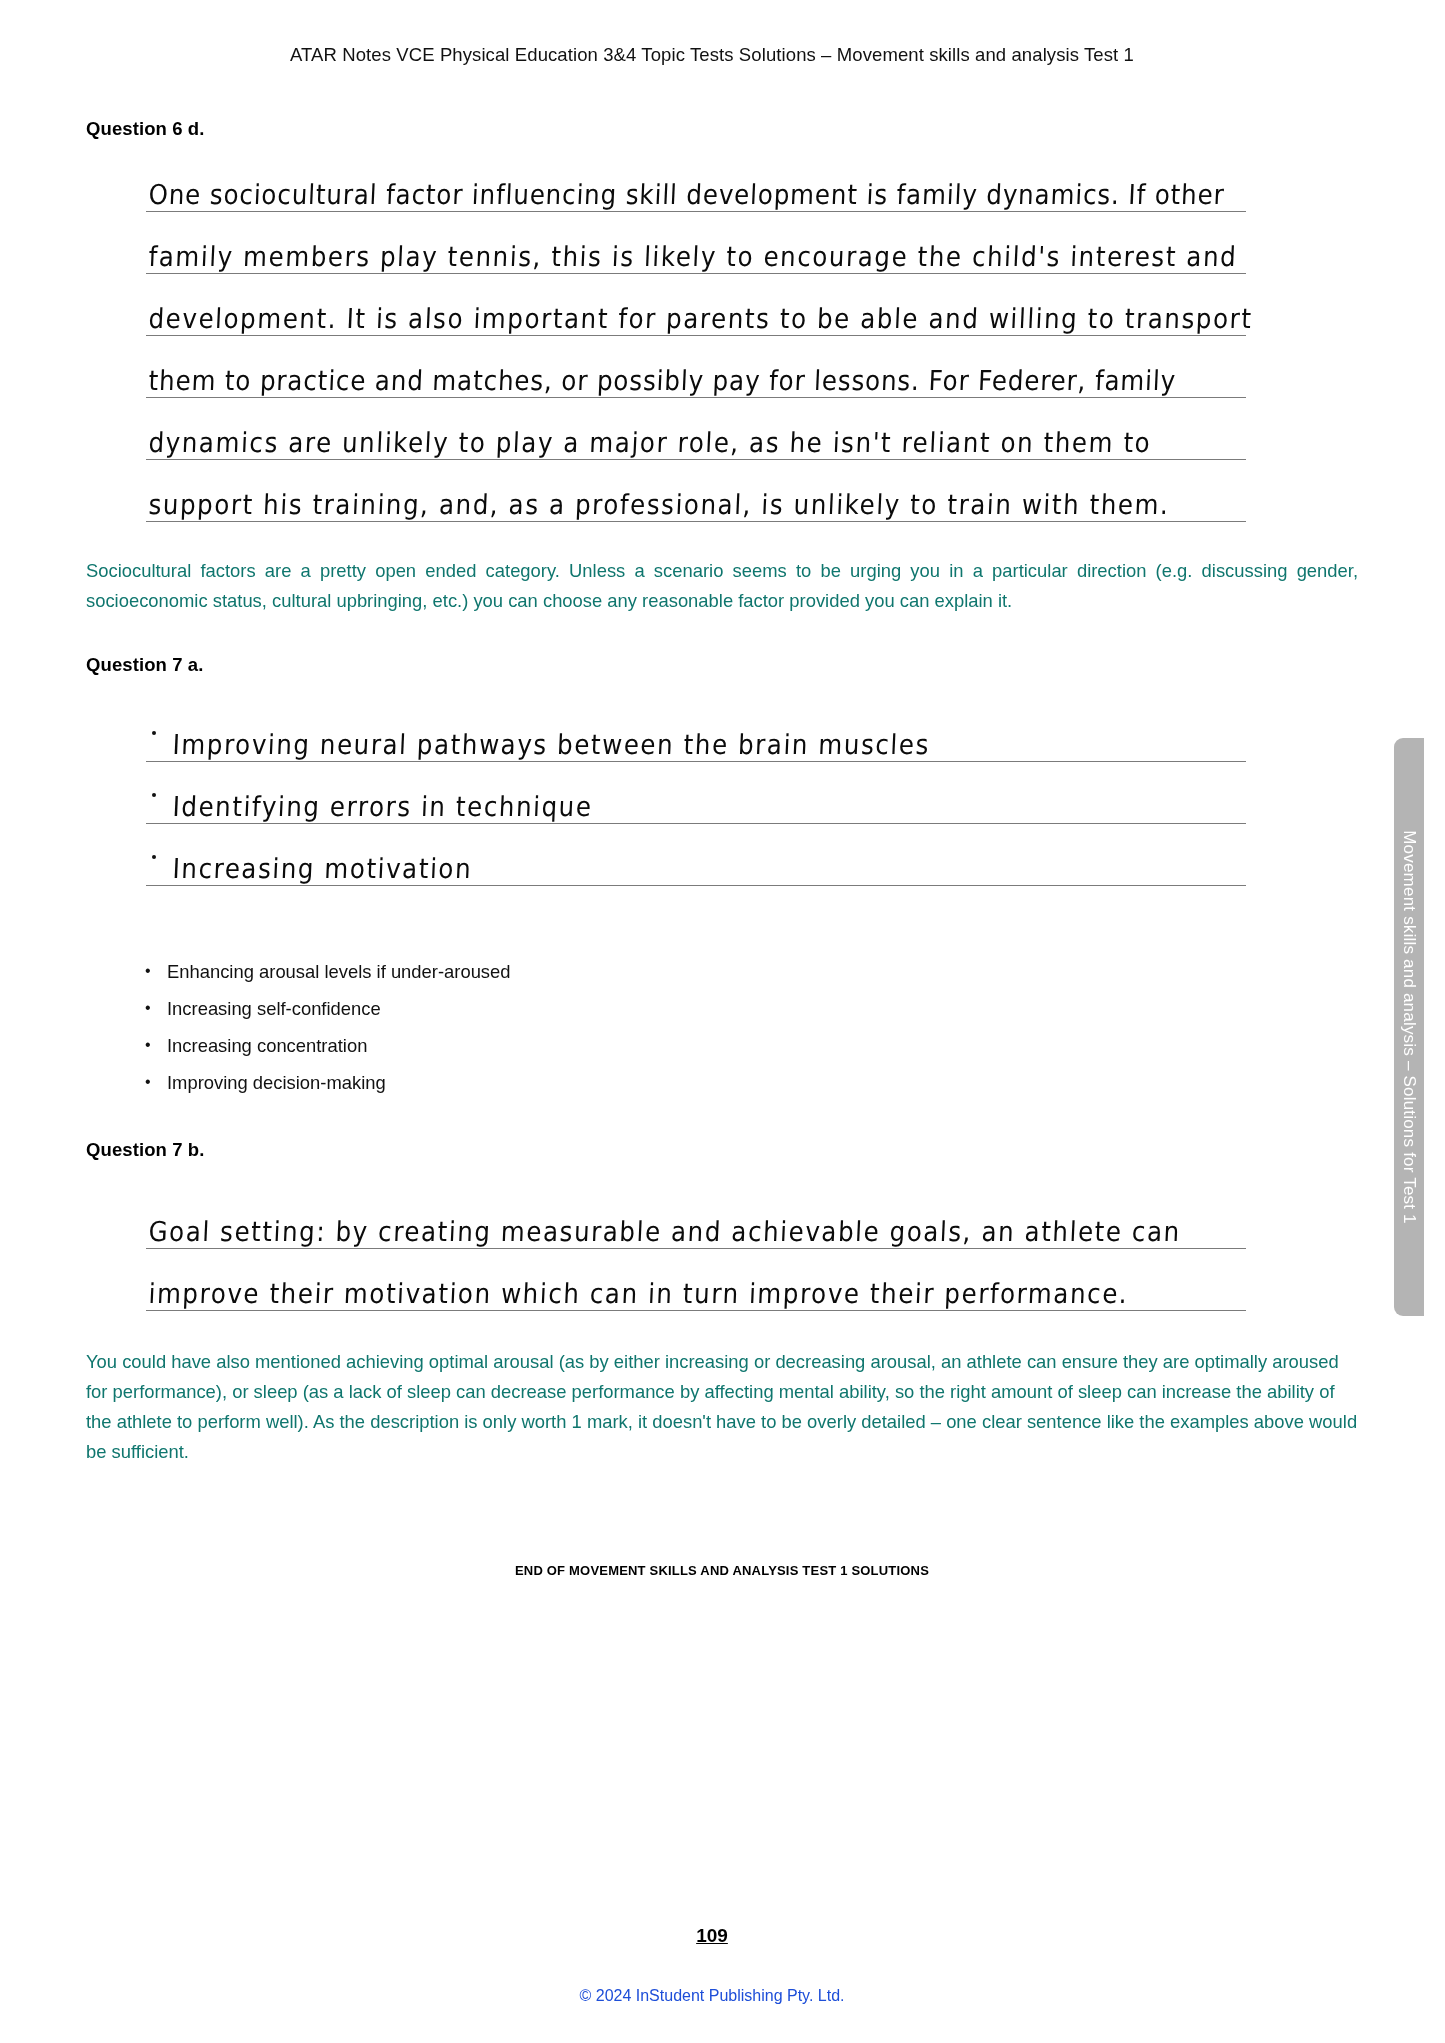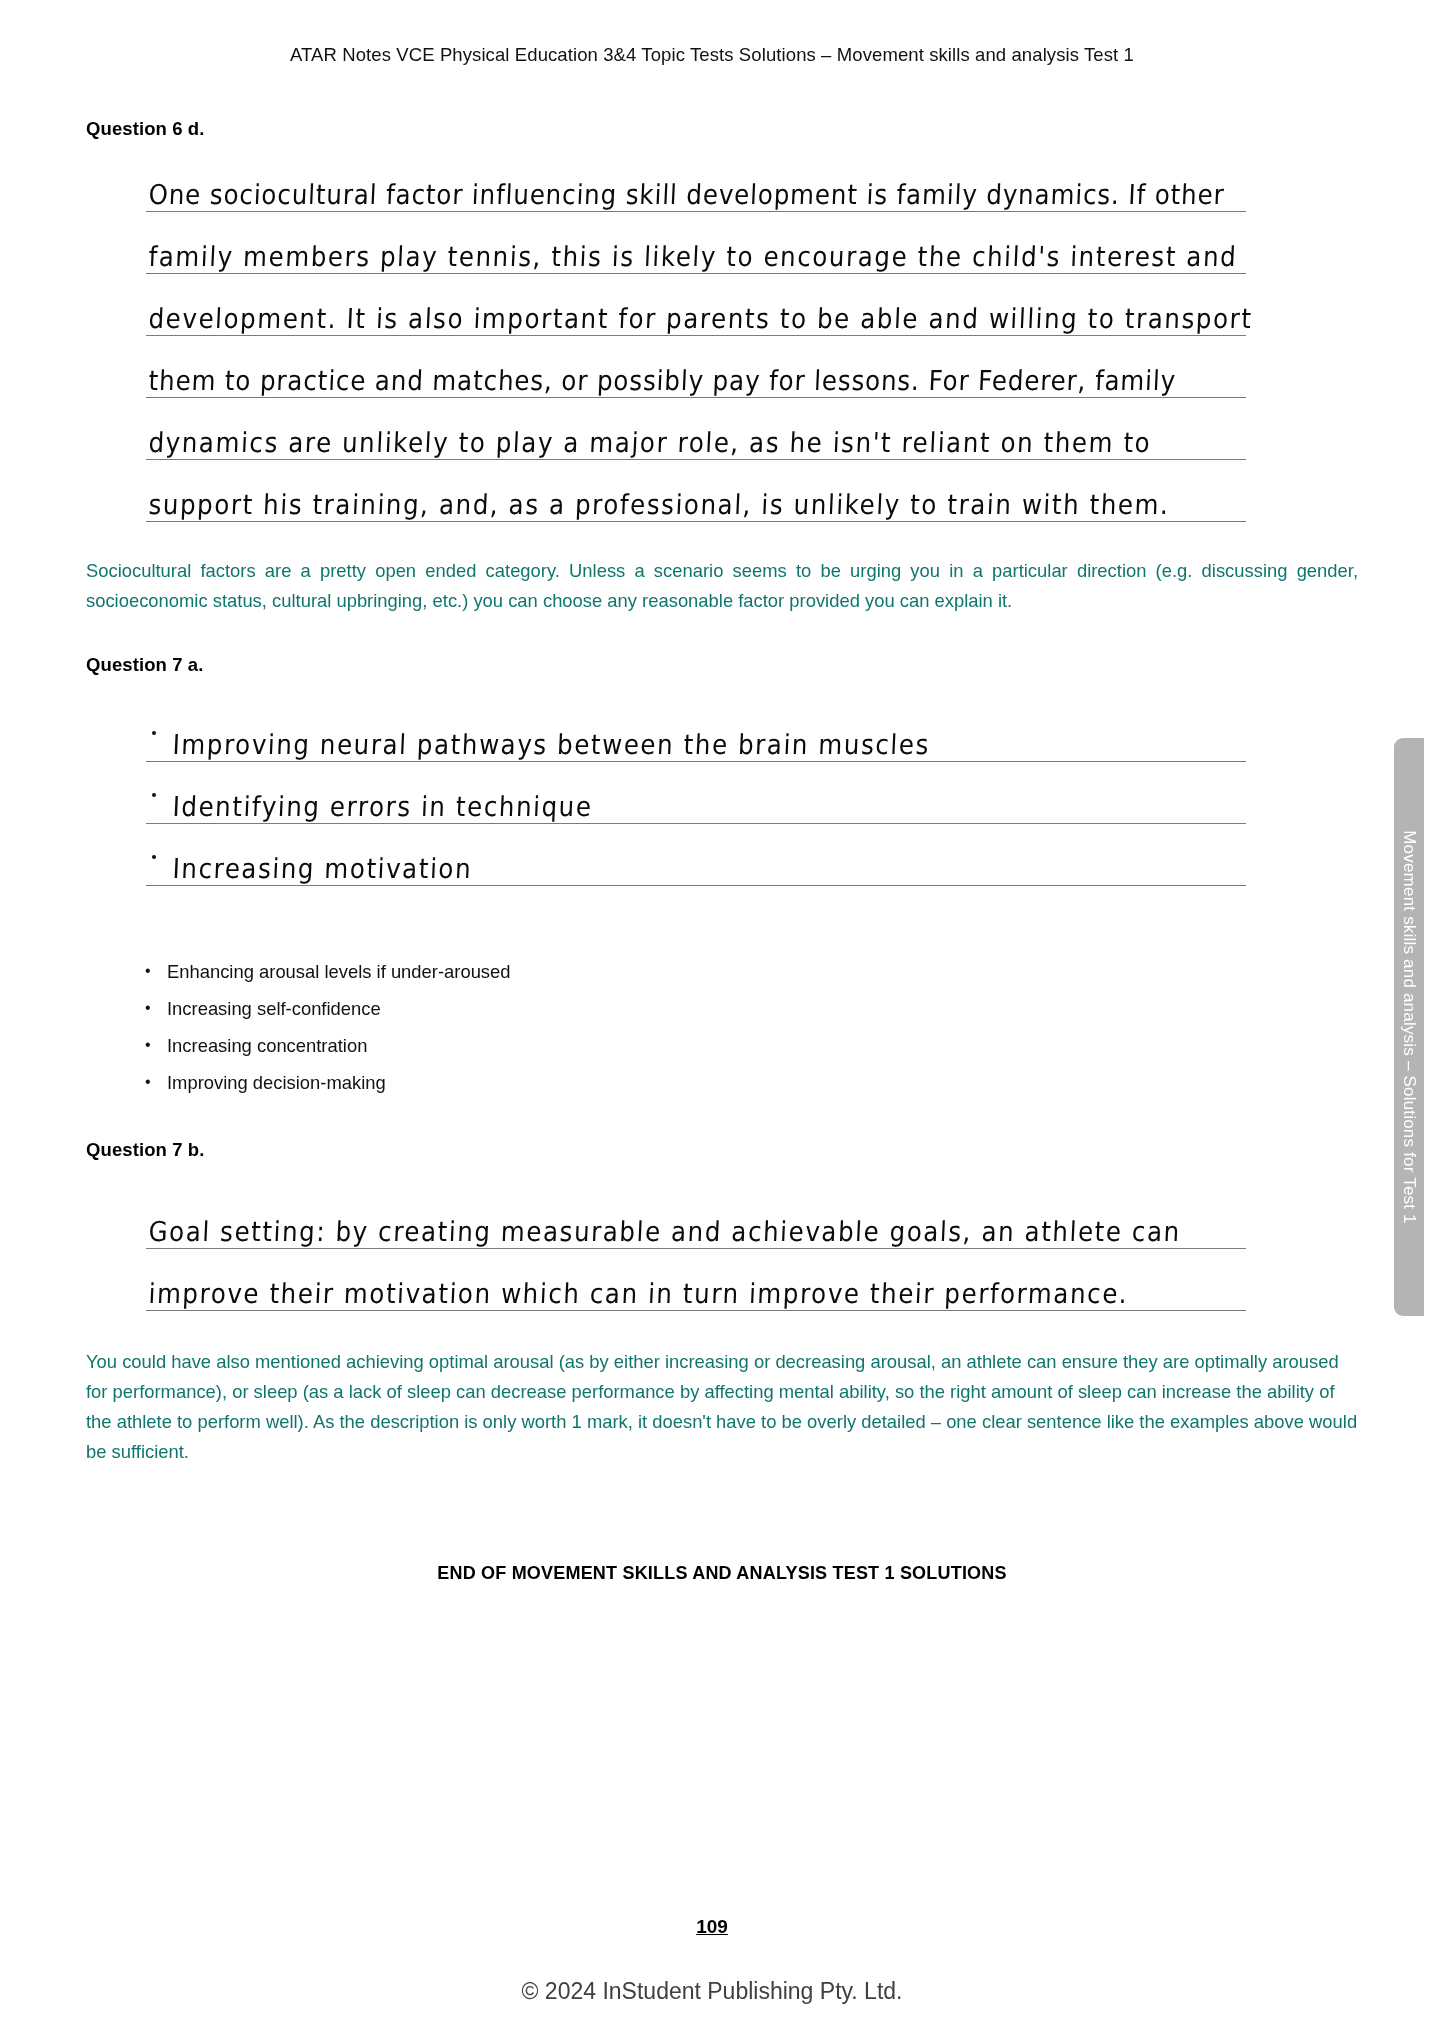--- a/index.html
+++ b/index.html
@@ -139,41 +139,41 @@
     left: 50%;
     top: 50%;
     transform: translate(-50%, -50%) rotate(90deg);
     letter-spacing: .2px;
   }
 
   
   .end-line {
     text-align: center;
     font-weight: bold;
-    font-size: 18px;
+    font-size: 13px;
     letter-spacing: .2px;
   }
 
   
   .footer {
     position: absolute;
     left: 0;
     right: 0;
     bottom: 38px;
     text-align: center;
   }
   .footer .page-number {
     font-weight: bold;
     font-size: 19px;
     margin-bottom: 6px;
     text-decoration: underline;
   }
   .footer .copyright {
-    font-size: 23px;
-    color: #404040;
+    font-size: 16px;
+    color: #1d4ed8;
     margin-top: 40px;
   }
 </style>
 </head>
 <body>
 
 <div class="page">
 
   <div class="page-header">ATAR Notes VCE Physical Education 3&amp;4 Topic Tests Solutions – Movement skills and analysis Test 1</div>
 

